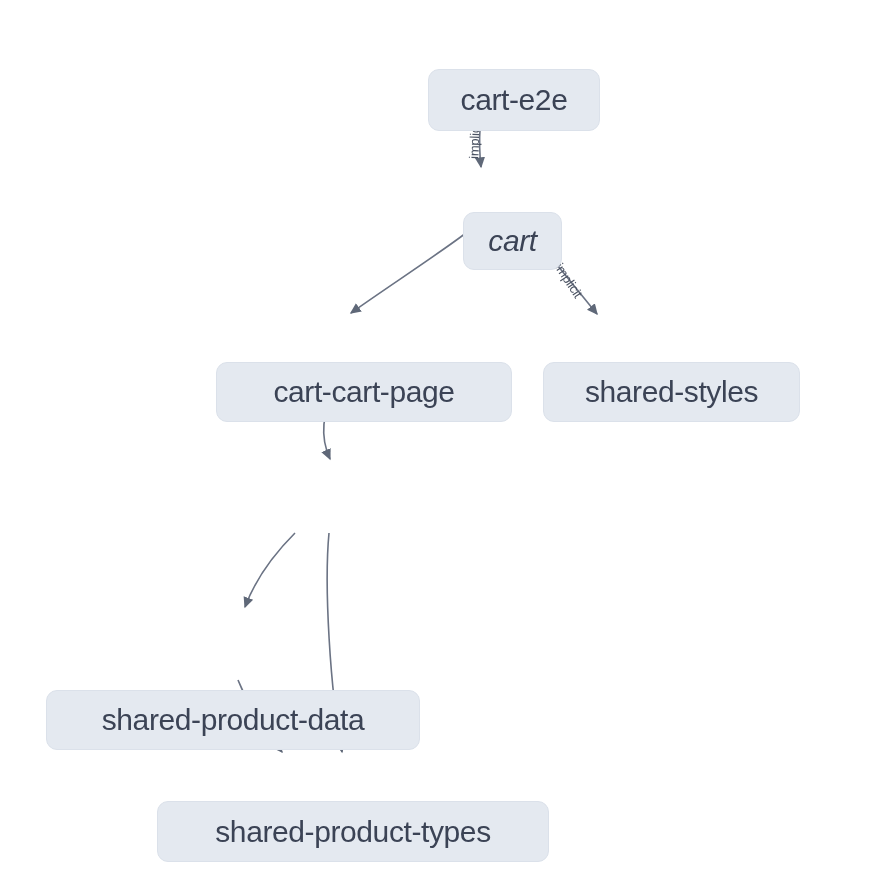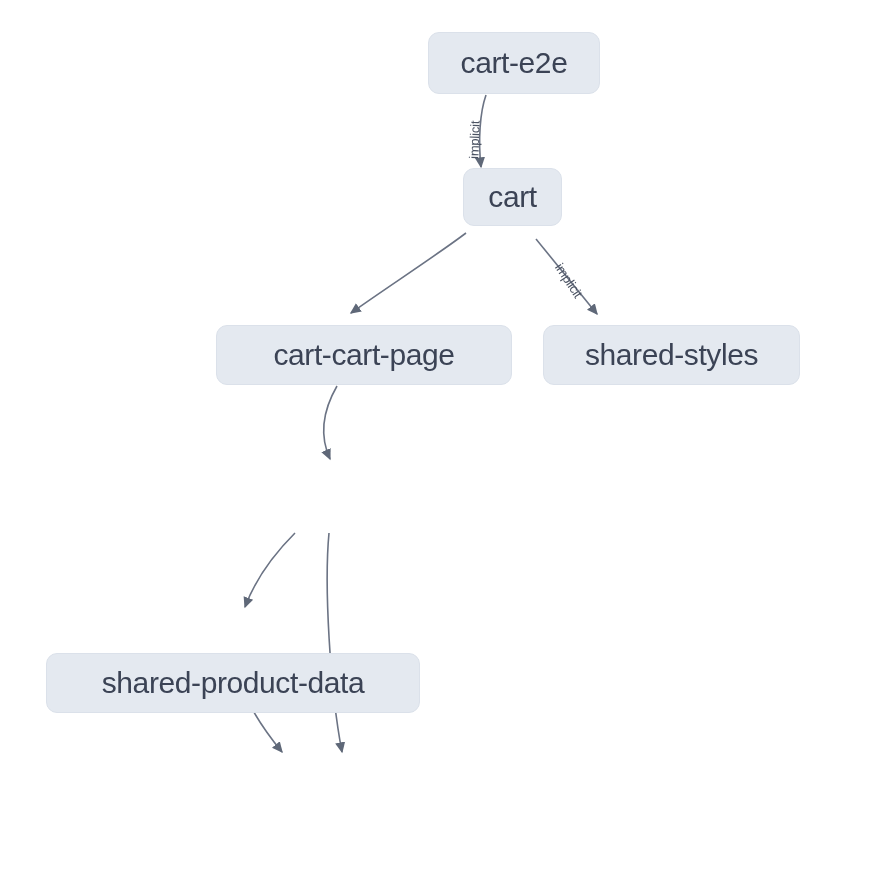--- a/index.html
+++ b/index.html
@@ -43,20 +43,21 @@
     display: flex;
     align-items: center;
     justify-content: center;
     color: #3b4355;
     font-family: "Liberation Sans", sans-serif;
     font-size: 30px;
     font-weight: 400;
     letter-spacing: -0.4px;
     white-space: nowrap;
     z-index: 3;
+    margin-top: 37px;
   }
   .node-label {
     display: block;
     line-height: 1;
   }
   .edge-over {
     z-index: 2;
   }
   .edge-under {
     z-index: 1;
@@ -86,37 +87,40 @@
 
     <path class="edge-path" d="M 329 533 C 324 585, 330 690, 342 752" marker-end="url(#arrow)"></path>
 
     <path class="edge-path" d="M 238 680 C 250 710, 268 735, 282 752" marker-end="url(#arrow)"></path>
   </svg>
 
   <div class="node" style="left:428px; top:32px; width:172px; height:62px;">
     <span class="node-label">cart-e2e</span>
   </div>
 
-  <div class="node" style="left:463px; top:168px; width:99px; height:58px;">
+  <div class="node" style="left:463px; top:175px; width:99px; height:58px;font-style:italic;">
     <span class="node-label">cart</span>
   </div>
 
   <div class="node" style="left:216px; top:325px; width:296px; height:60px;">
     <span class="node-label">cart-cart-page</span>
   </div>
 
   <div class="node" style="left:543px; top:325px; width:257px; height:60px;">
     <span class="node-label">shared-styles</span>
   </div>
 
 
   <div class="node" style="left:46px; top:653px; width:374px; height:60px;">
     <span class="node-label">shared-product-data</span>
   </div>
 
+  <div class="node" style="left:157px; top:764px; width:392px; height:61px;">
+    <span class="node-label">shared-product-types</span>
+  </div>
 
   <svg id="label-layer" class="edge-layer edge-over" style="position:absolute; left:0; top:0; width:896px; height:886px; pointer-events:none;" viewBox="0 0 896 886">
     <text class="edge-label" x="479" y="140" transform="rotate(-88 479 140)" text-anchor="middle">implicit</text>
 
     <text class="edge-label" x="565" y="283" transform="rotate(57 565 283)" text-anchor="middle">implicit</text>
   </svg>
 
 </div>
 
 </body></html>

